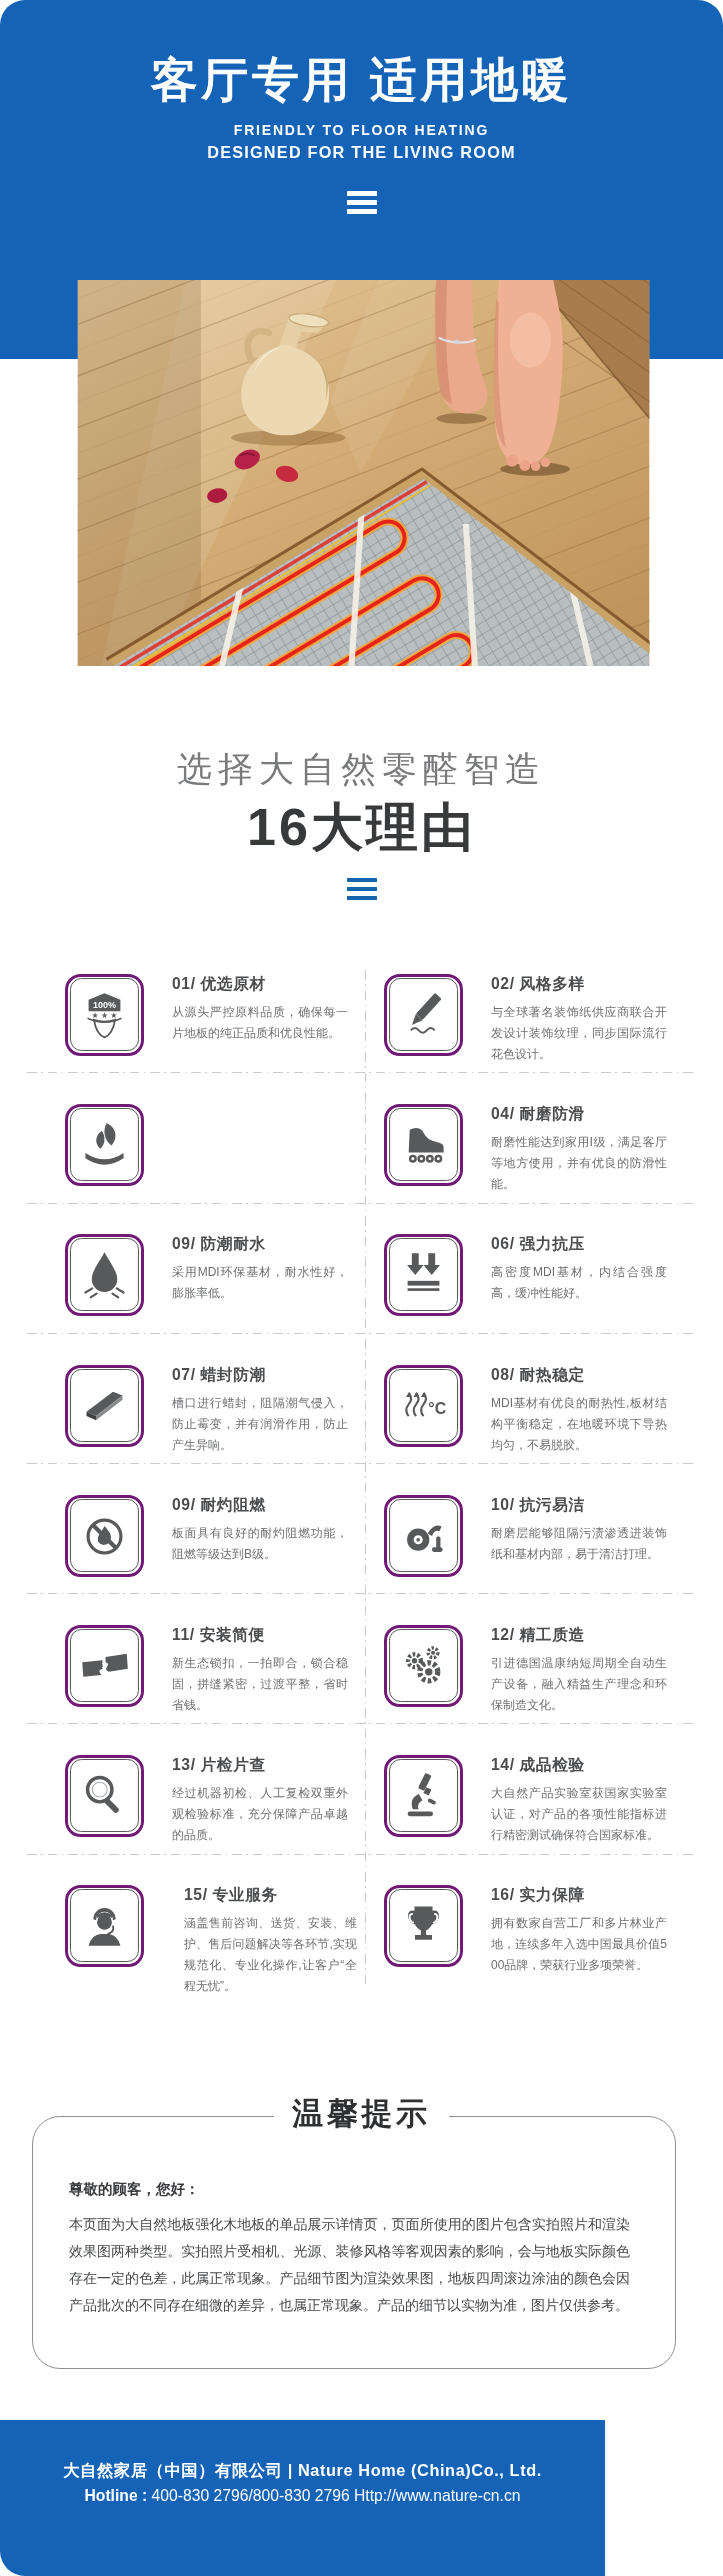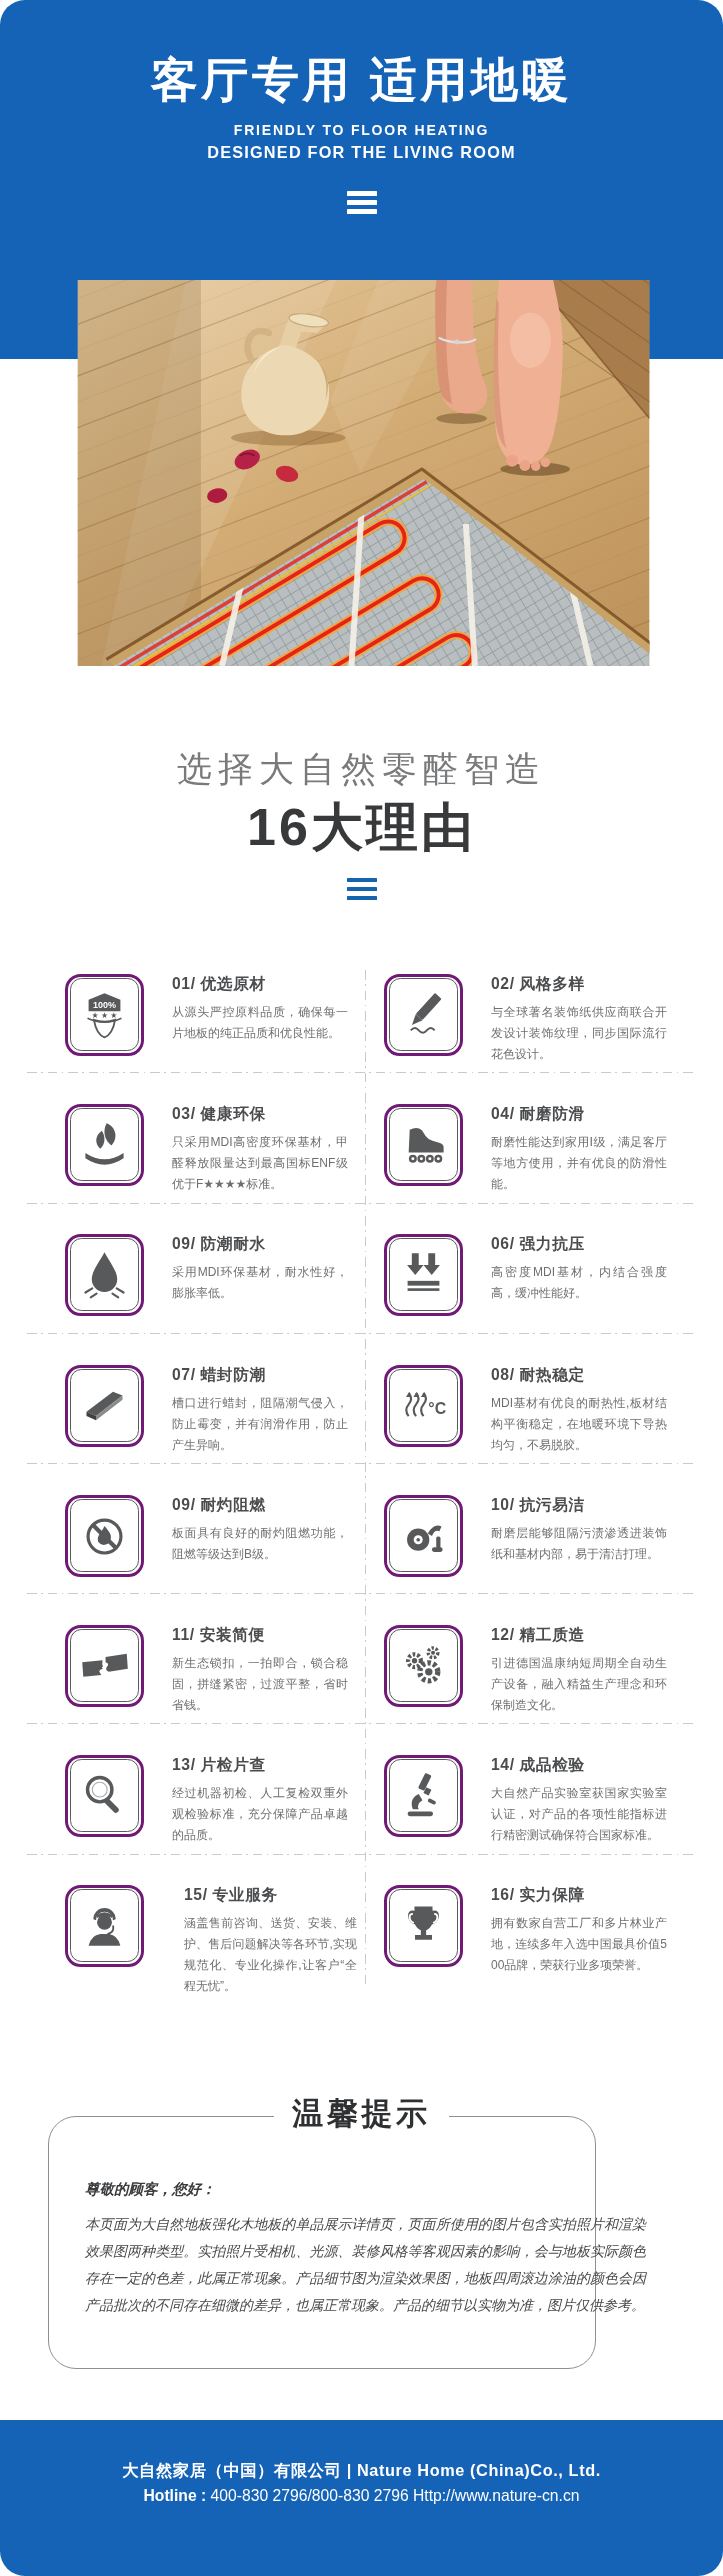--- a/index.html
+++ b/index.html
@@ -33,27 +33,27 @@
   .card-text{margin-left:28px;width:176px;}
   .card-title{font-size:15.7px;font-weight:bold;color:#4b4c4e;letter-spacing:0.6px;}
   .card-body{margin-top:7.8px;font-size:12px;line-height:21px;color:#6e6f71;word-break:break-all;text-align:justify;}
   .hdiv{position:absolute;left:3px;width:669px;height:1.2px;
         background:repeating-linear-gradient(90deg,#c9cacb 0 9.6px,transparent 9.6px 14px,#c9cacb 14px 15.7px,transparent 15.7px 20.5px);}
   .vdiv{position:absolute;left:341px;top:6px;width:1.2px;height:1017px;
         background:repeating-linear-gradient(180deg,#c9cacb 0 9.6px,transparent 9.6px 14px,#c9cacb 14px 15.7px,transparent 15.7px 20.5px);}
   
   .notice-title{position:absolute;left:0;top:2093px;width:100%;text-align:center;z-index:2;}
   .notice-title span{display:inline-block;background:#fff;padding:0 18px;font-size:31px;font-weight:600;color:#2f3032;letter-spacing:3.6px;}
-  .notice-box{position:absolute;left:48px;top:2116px;width:548px;height:253px;border:1.2px solid #8e8f90;
-              border-radius:28px;box-sizing:border-box;font-style:italic;}
+  .notice-box{position:absolute;left:32px;top:2116px;width:644px;height:253px;border:1.2px solid #8e8f90;
+              border-radius:28px;box-sizing:border-box;}
   .notice-greet{position:absolute;left:36px;top:63px;margin:0;font-size:14.5px;font-weight:bold;color:#3b3c3e;}
   .notice-body{position:absolute;left:36px;top:94px;margin:0;width:561px;font-size:14px;line-height:27px;
                color:#47484a;font-weight:500;text-align:justify;word-break:break-all;}
   
-  .ftr{position:absolute;left:0;top:2420px;width:723px;height:156px;background:#1563b7;color:#fff;text-align:center;}
+  .ftr{position:absolute;left:0;top:2420px;width:605px;height:156px;background:#1563b7;color:#fff;text-align:center;}
   .ftr-l1{padding-top:40px;font-size:16.3px;font-weight:bold;letter-spacing:0.6px;}
   .ftr-l2{margin-top:5.4px;font-size:15.7px;}
   .ftr-l2 .lbl{font-weight:bold;}
 </style>
 </head>
 <body>
 
 <div class="page">
 
   <header class="hdr">
@@ -224,24 +224,20 @@
       <div class="card" style="top: 130px; left: 0px;">
         <div class="icon-box">
           <div class="icon-inner">
             <svg viewBox="0 0 100 100">
               <path d="M54 10 C72 17 76 38 63 52 C50 42 46 25 54 10 Z" fill="#58595b"></path>
               <path d="M45 24 C32 33 31 48 42 58 C52 49 52 35 45 24 Z" fill="#58595b"></path>
               <path d="M14 66 Q50 90 86 66 L86 76 Q50 100 14 76 Z" fill="#58595b"></path>
             </svg>
           </div>
         </div>
-        <div class="card-text">
-          <div class="card-title">03/ 健康环保</div>
-          <div class="card-body">只采用MDI高密度环保基材，甲醛释放限量达到最高国标ENF级优于F★★★★标准。</div>
-        </div>
       </div>
       <div class="card c2" style="top: 130px; left: 342px;">
         <div class="icon-box">
           <div class="icon-inner">
             <svg viewBox="0 0 100 100">
               <path d="M24 22 q14 -7 23 1 l7 11 q5 7 13 9 l14 4 q7 2 7 9 v9 H22 Z" fill="#58595b"></path>
               <circle cx="30" cy="77" r="7.5" fill="#58595b"></circle>
               <circle cx="46" cy="77" r="7.5" fill="#58595b"></circle>
               <circle cx="62" cy="77" r="7.5" fill="#58595b"></circle>
               <circle cx="78" cy="77" r="7.5" fill="#58595b"></circle>

